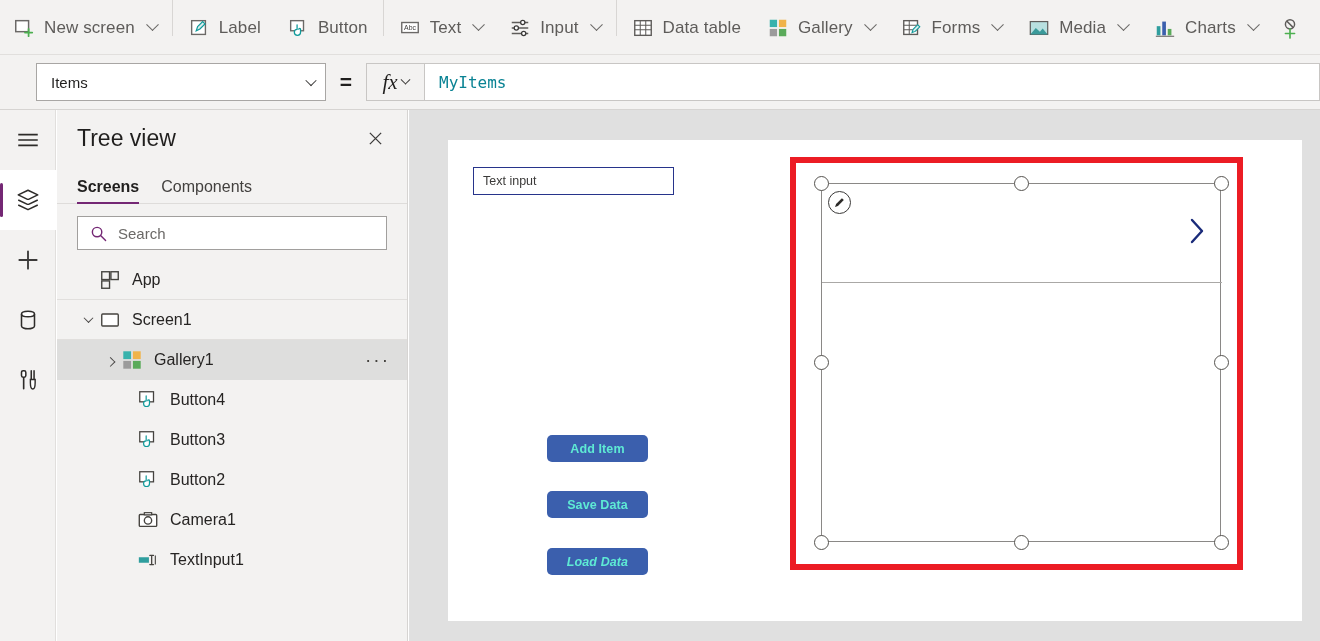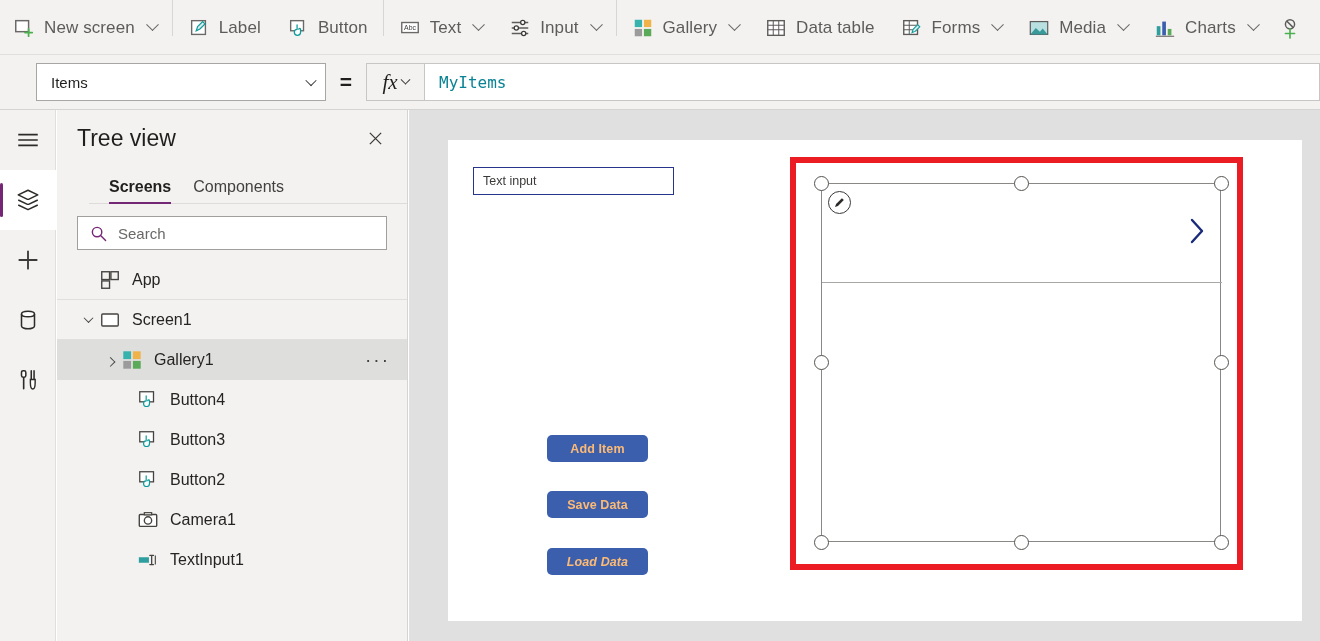--- a/index.html
+++ b/index.html
@@ -120,21 +120,20 @@
   .close-x {
     width: 32px; height: 32px; cursor: pointer;
     display: flex; align-items: center; justify-content: center;
     color: #403e3d; font-size: 21px; line-height: 1;
   }
   .tabs {
     display: flex; align-items: flex-end;
     height: 38px; padding-left: 20px;
     border-bottom: 1px solid #dedcda;
     gap: 22px;
-    margin-left: 32px;
   }
   .tab {
     position: relative; font-size: 16px; color: #43413f;
     padding-bottom: 7px; cursor: pointer;
   }
   .tab.active { color: #201f1e; font-weight: 600; }
   .tab.active::after {
     content: ""; position: absolute; left: 0; right: 0; bottom: -1px;
     height: 2.5px; background: #742774;
   }
@@ -204,21 +203,21 @@
     background: #000000;
     display: flex; align-items: center; justify-content: center;
   }
   .camera-msg {
     color: #ffffff; font-size: 9.5px; font-weight: bold;
     text-align: center; padding: 0 6px; line-height: 1.3;
   }
   .pabtn {
     position: absolute; left: 99px;
     width: 101px; height: 27px;
-    background: #3b5fad; color: #fdba74;
+    background: #3b5fad; color: #5eead4;
     border-radius: 5px;
     display: flex; align-items: center; justify-content: center;
     font-size: 12.5px; font-weight: bold;
     cursor: pointer; letter-spacing: 0.1px;
   }
   .pabtn.b1 { top: 295px; }
   .pabtn.b2 { top: 351px; }
   .pabtn.b3 { top: 408px; font-style: italic; }
 
   
@@ -316,35 +315,35 @@
         <circle cx="16" cy="18" r="2.3" fill="#fff" stroke="#3b3a39" stroke-width="1.4"></circle>
       </svg>
       <span class="cmd-label">Input</span>
       <i class="chev"></i>
     </div>
 
     <div class="cmd-sep"></div>
 
     <div class="cmd-item">
       <svg class="cmd-ico" viewBox="0 0 24 24">
+        <rect x="3" y="4" width="18" height="16" fill="#fff" stroke="#5e5c5a" stroke-width="1.5"></rect>
+        <path d="M3 9h18M3 14h18M9 4v16M15 4v16" stroke="#5e5c5a" stroke-width="1.1"></path>
+      </svg>
+      <span class="cmd-label">Data table</span>
+    </div>
+
+    <div class="cmd-item">
+      <svg class="cmd-ico" viewBox="0 0 24 24">
         <rect x="3" y="3" width="8" height="8" fill="#38b2ac"></rect>
         <rect x="13" y="3" width="8" height="8" fill="#f0b34a"></rect>
         <rect x="3" y="13" width="8" height="8" fill="#9b9b9b"></rect>
         <rect x="13" y="13" width="8" height="8" fill="#5aaa5a"></rect>
       </svg>
       <span class="cmd-label">Gallery</span>
       <i class="chev"></i>
-    </div>
-
-    <div class="cmd-item">
-      <svg class="cmd-ico" viewBox="0 0 24 24">
-        <rect x="3" y="4" width="18" height="16" fill="#fff" stroke="#5e5c5a" stroke-width="1.5"></rect>
-        <path d="M3 9h18M3 14h18M9 4v16M15 4v16" stroke="#5e5c5a" stroke-width="1.1"></path>
-      </svg>
-      <span class="cmd-label">Data table</span>
     </div>
 
     <div class="cmd-item">
       <svg class="cmd-ico" viewBox="0 0 24 24">
         <rect x="3" y="4" width="15" height="15" fill="#fff" stroke="#5e5c5a" stroke-width="1.5"></rect>
         <path d="M3 9h15M3 14h15M9 4v15" stroke="#5e5c5a" stroke-width="1.1"></path>
         <path d="M12 17l1.2-3.6 5-5 2.3 2.3-5 5L12 17z" fill="#d9ecec" stroke="#0f9a9a" stroke-width="1.2"></path>
       </svg>
       <span class="cmd-label">Forms</span>
       <i class="chev"></i>

